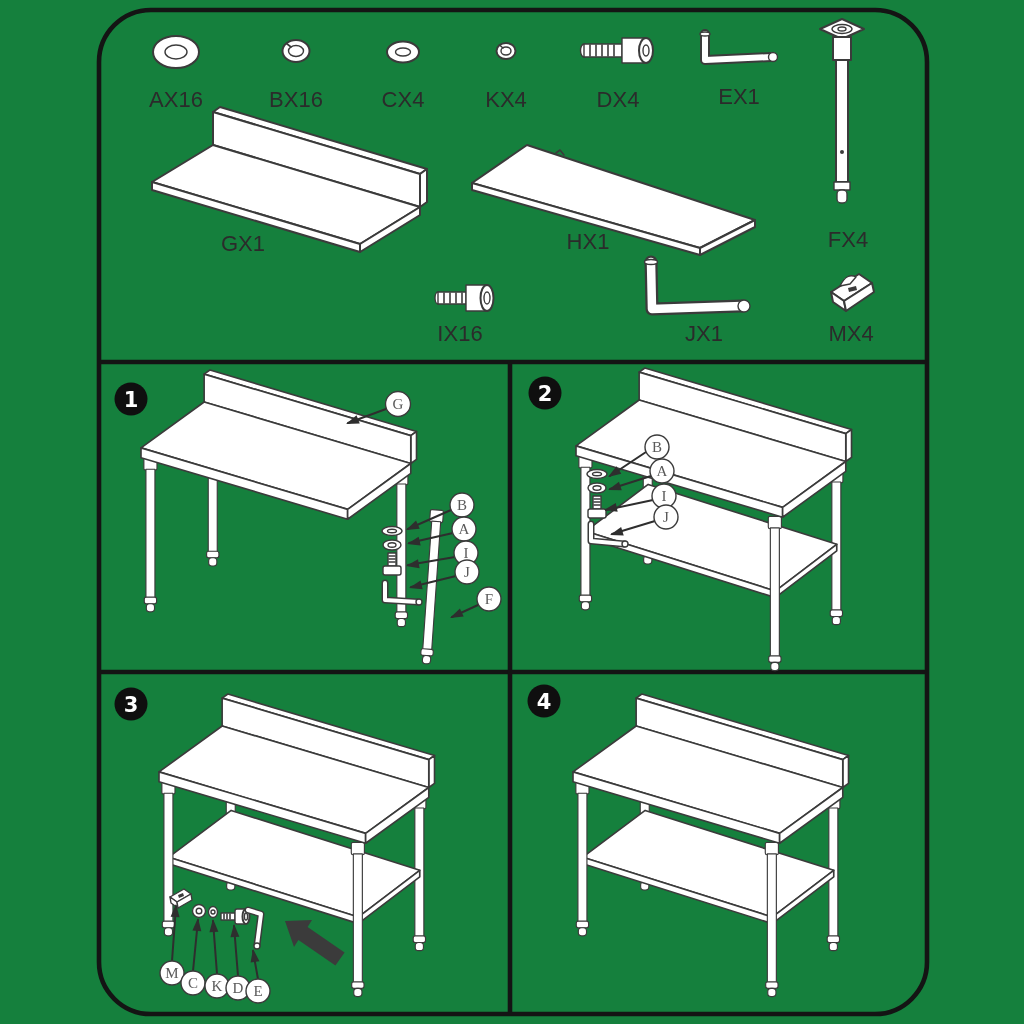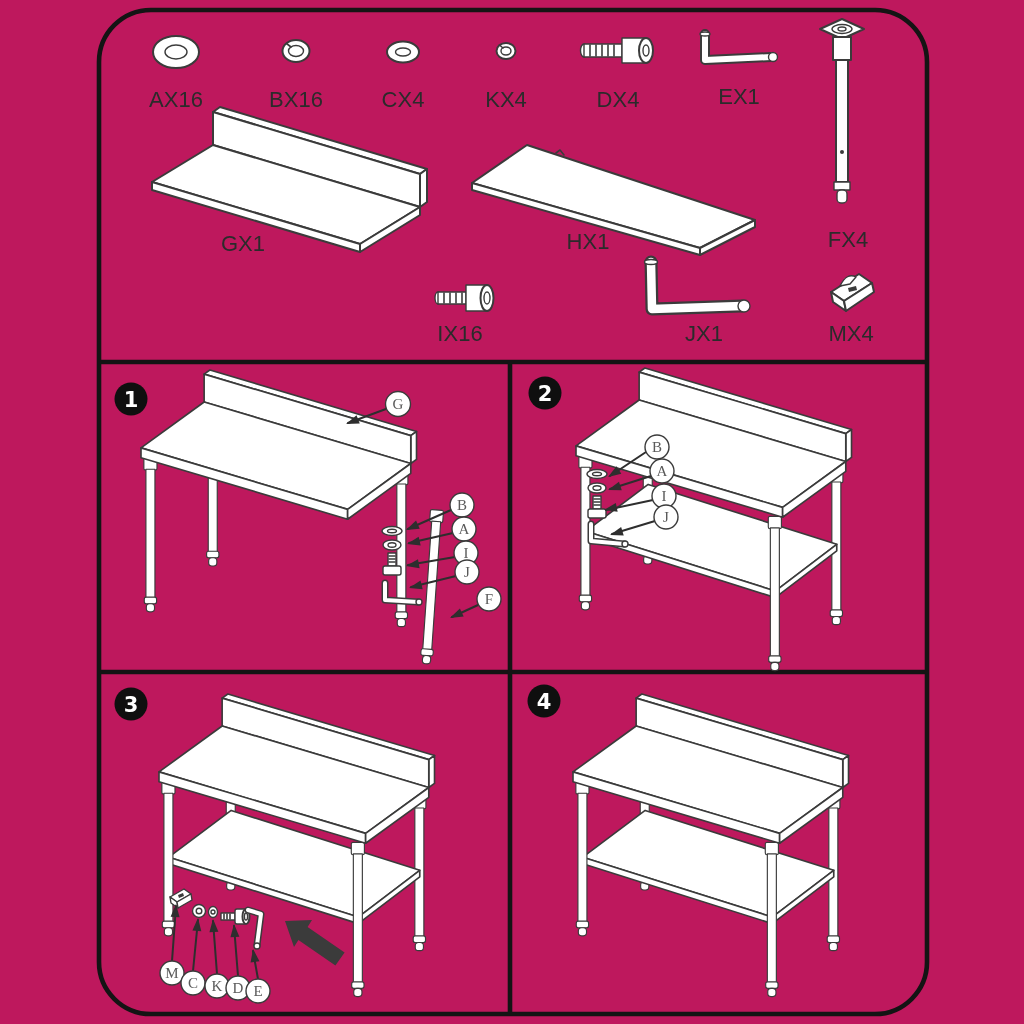--- a/index.html
+++ b/index.html
@@ -1,16 +1,16 @@
 <!DOCTYPE html>
 <html><head>
 <meta charset="utf-8">
 <style>
   html,body{margin:0;padding:0;background:#ffffff;}
-  .stage{position:relative;width:1024px;height:1024px;background:#be185d;overflow:hidden;}
+  .stage{position:relative;width:1024px;height:1024px;background:#15803d;overflow:hidden;}
   svg{display:block;}
   .art{fill:#ffffff;stroke:#3b3b3b;stroke-width:2;stroke-linejoin:round;stroke-linecap:round;}
   .artthin{fill:#ffffff;stroke:#3b3b3b;stroke-width:1.4;stroke-linejoin:round;stroke-linecap:round;}
   .ln{fill:none;stroke:#3b3b3b;stroke-width:1.6;stroke-linecap:round;stroke-linejoin:round;}
   .lead{fill:none;stroke:#2e2e2e;stroke-width:2;stroke-linecap:round;}
   .head{fill:#2e2e2e;stroke:none;}
   .dark{fill:#3b3b3b;stroke:none;}
   .tubeo{fill:none;stroke:#3b3b3b;stroke-linecap:round;stroke-linejoin:round;}
   .tubei{fill:none;stroke:#ffffff;stroke-linecap:round;stroke-linejoin:round;}
   .frame{fill:none;stroke:#141414;stroke-width:4.6;}

